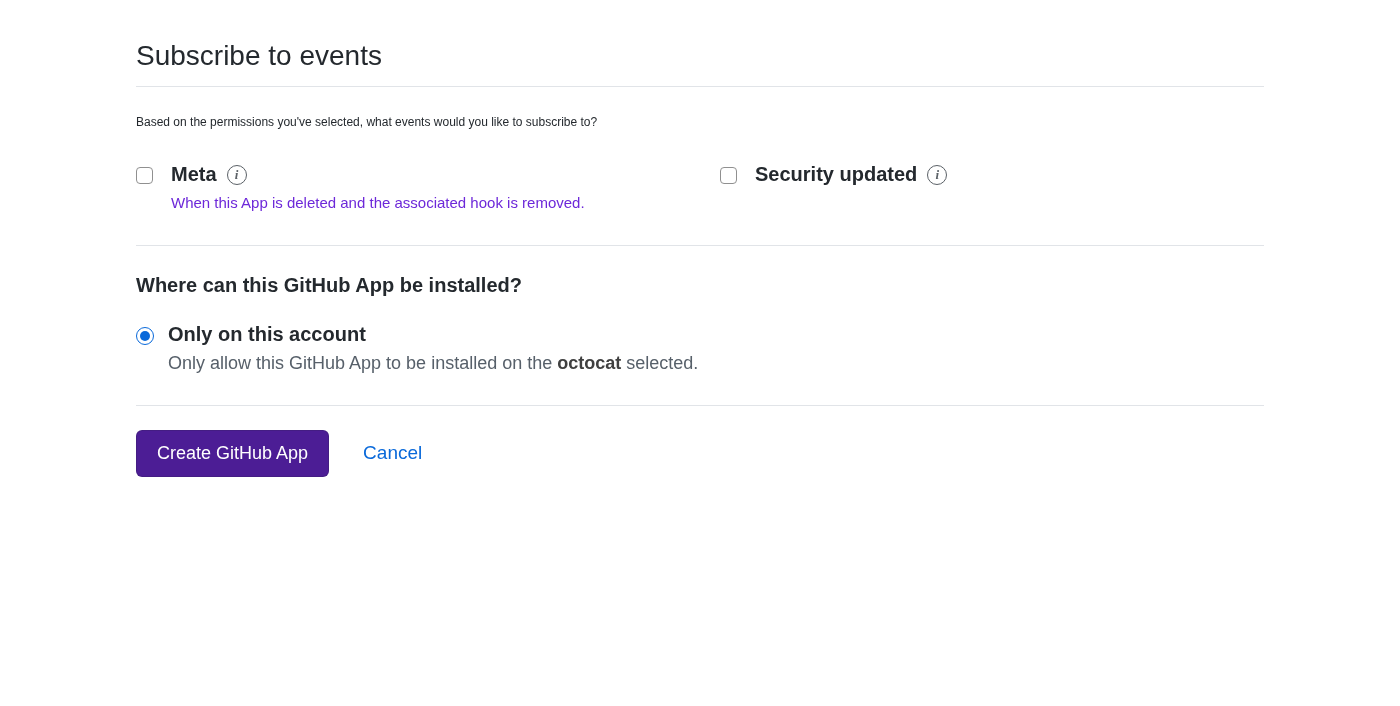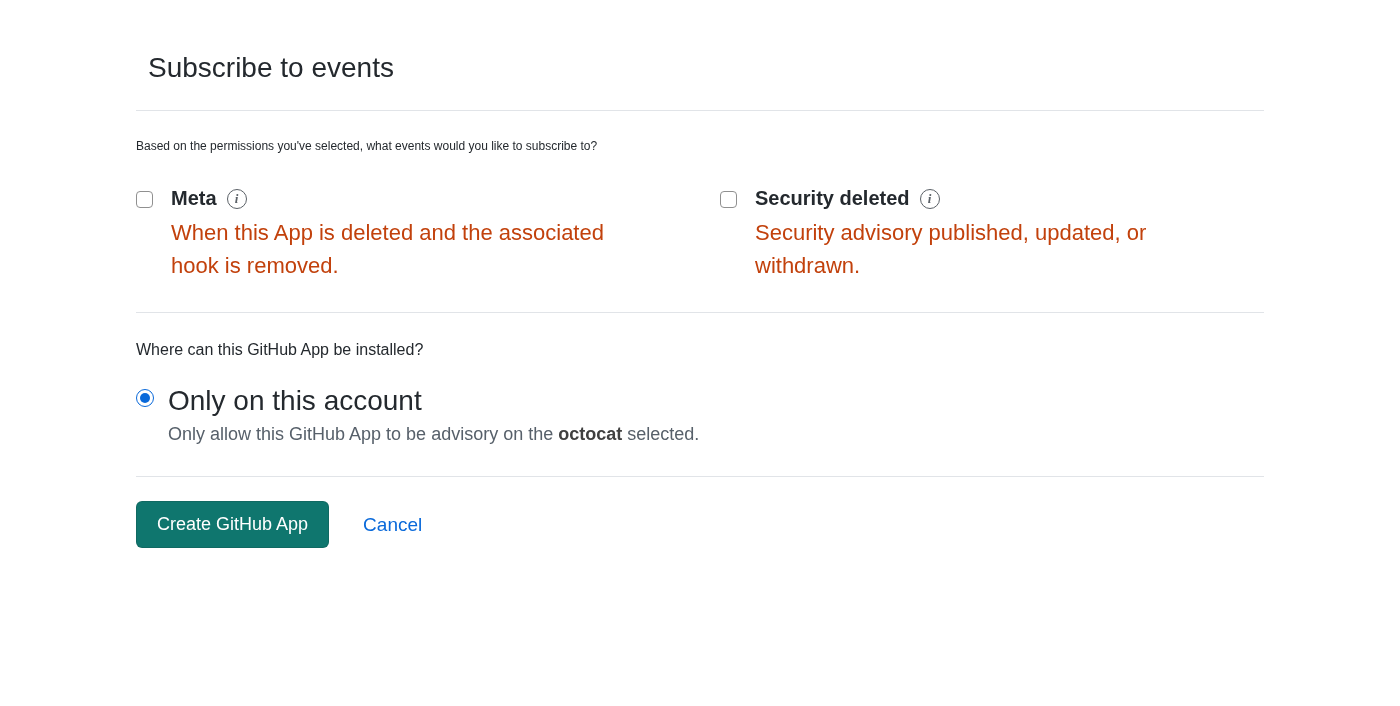--- a/index.html
+++ b/index.html
@@ -11,21 +11,21 @@
     color: #24292e;
   }
   .container {
     max-width: 1128px;
     margin: 0 auto;
     padding: 40px 0 20px 0;
   }
   .section-title {
     font-size: 28px;
     font-weight: 400;
-    margin: 12px;
+    margin: 0;
     padding-bottom: 14px;
   }
   .divider {
     border: none;
     border-top: 1px solid #e1e4e8;
     margin: 0;
   }
   .intro {
     font-size: 12px;
     color: #24292e;
@@ -75,29 +75,29 @@
     justify-content: center;
     font-family: Georgia, serif;
     font-style: italic;
     font-size: 13px;
     font-weight: 600;
     color: #5b6167;
     cursor: pointer;
     flex-shrink: 0;
   }
   .event-desc {
-    font-size: 22px;
-    color: #c2410c;
+    font-size: 15px;
+    color: #6d28d9;
     margin-top: 6px;
     line-height: 1.5;
     max-width: 460px;
   }
   .subheading {
-    font-size: 16px;
-    font-weight: 400;
+    font-size: 20px;
+    font-weight: 700;
     margin: 28px 0 26px 0;
   }
   .radio-item {
     display: flex;
     align-items: flex-start;
     gap: 14px;
     margin-bottom: 28px;
   }
   .radio {
     width: 18px;
@@ -119,39 +119,39 @@
     width: 10px;
     height: 10px;
     background: #0969da;
     border-radius: 50%;
     top: 50%;
     left: 50%;
     transform: translate(-50%, -50%);
   }
   .radio-body { flex: 1; }
   .radio-title {
-    font-size: 28px;
-    font-weight: 400;
+    font-size: 20px;
+    font-weight: 700;
     color: #24292e;
   }
   .radio-desc {
     font-size: 18px;
     color: #57606a;
     margin-top: 4px;
     line-height: 1.5;
   }
   .radio-desc .bold { font-weight: 600; color: #404040; }
   .actions {
     display: flex;
     align-items: center;
     gap: 34px;
     margin-top: 24px;
   }
   .btn-primary {
-    background: #0f766e;
+    background: #4c1d95;
     color: #ffffff;
     border: 1px solid rgba(27,31,35,0.15);
     border-radius: 6px;
     padding: 12px 20px;
     font-size: 18px;
     font-weight: 500;
     cursor: pointer;
   }
   .link-cancel {
     color: #0969da;
@@ -181,39 +181,38 @@
           </div>
           <div class="event-desc">When this App is deleted and the associated hook is removed.</div>
         </div>
       </div>
     </div>
     <div class="event-col">
       <div class="event-item">
         <div class="chk"></div>
         <div class="event-body">
           <div class="event-title-row">
-            <span class="event-title">Security deleted</span>
+            <span class="event-title">Security updated</span>
             <span class="info-icon">i</span>
           </div>
-          <div class="event-desc">Security advisory published, updated, or withdrawn.</div>
         </div>
       </div>
     </div>
   </div>
 
   <hr class="divider">
 
   <h3 class="subheading">Where can this GitHub App be installed?</h3>
 
   <div class="radio-item">
     <div class="radio selected"></div>
     <div class="radio-body">
       <div class="radio-title">Only on this account</div>
       <div class="radio-desc">
-        <span>Only allow this GitHub App to be advisory on the </span><span class="bold">octocat</span><span> selected.</span>
+        <span>Only allow this GitHub App to be installed on the </span><span class="bold">octocat</span><span> selected.</span>
       </div>
     </div>
   </div>
 
 
   <hr class="divider">
 
   <div class="actions">
     <button class="btn-primary">Create GitHub App</button>
     <a class="link-cancel">Cancel</a>

